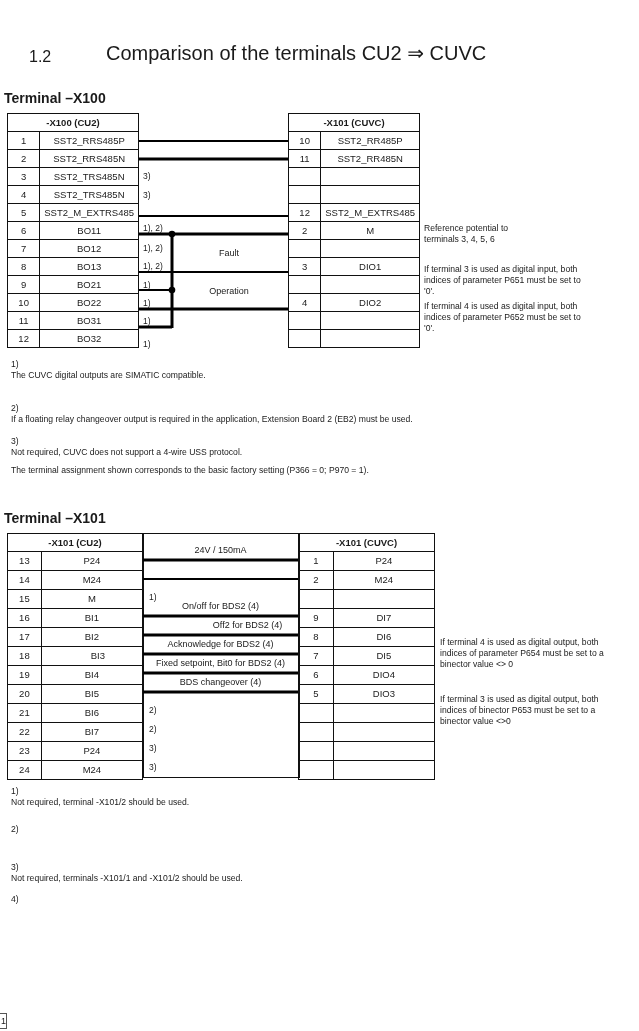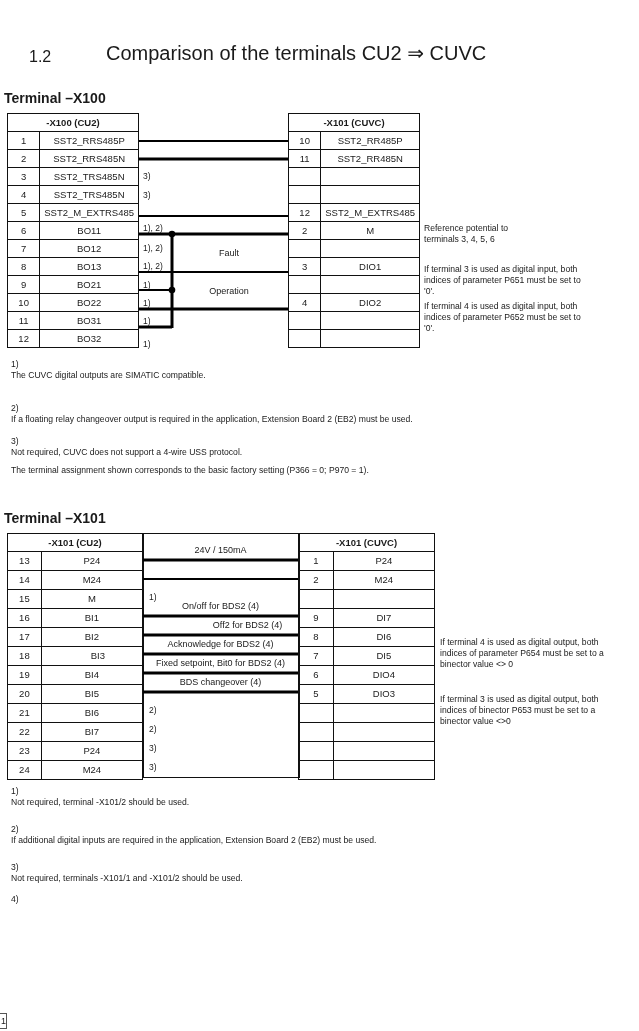--- a/index.html
+++ b/index.html
@@ -364,21 +364,20 @@
   <div>indices of binector P653 must be set to a</div>
   <div>binector value &lt;&gt;0</div>
 </div>
 
 <div class="abs fn" style="left:11px; top:786px;">
   <div>1)</div>
   <div>Not required, terminal -X101/2 should be used.</div>
 </div>
 <div class="abs fn" style="left:11px; top:824px;">
   <div>2)</div>
-  <div>If additional digital inputs are required in the application, Extension Board 2 (EB2) must be used.</div>
 </div>
 <div class="abs fn" style="left:11px; top:862px;">
   <div>3)</div>
   <div>Not required, terminals -X101/1 and -X101/2 should be used.</div>
 </div>
 <div class="abs fn" style="left:11px; top:894px;">
   <div>4)</div>
 </div>
 
 <div class="abs" style="left:-4px; top:1013px; width:9px; height:14px; border:1px solid #555; font-size:9px; text-align:right; line-height:14px;">1</div>

